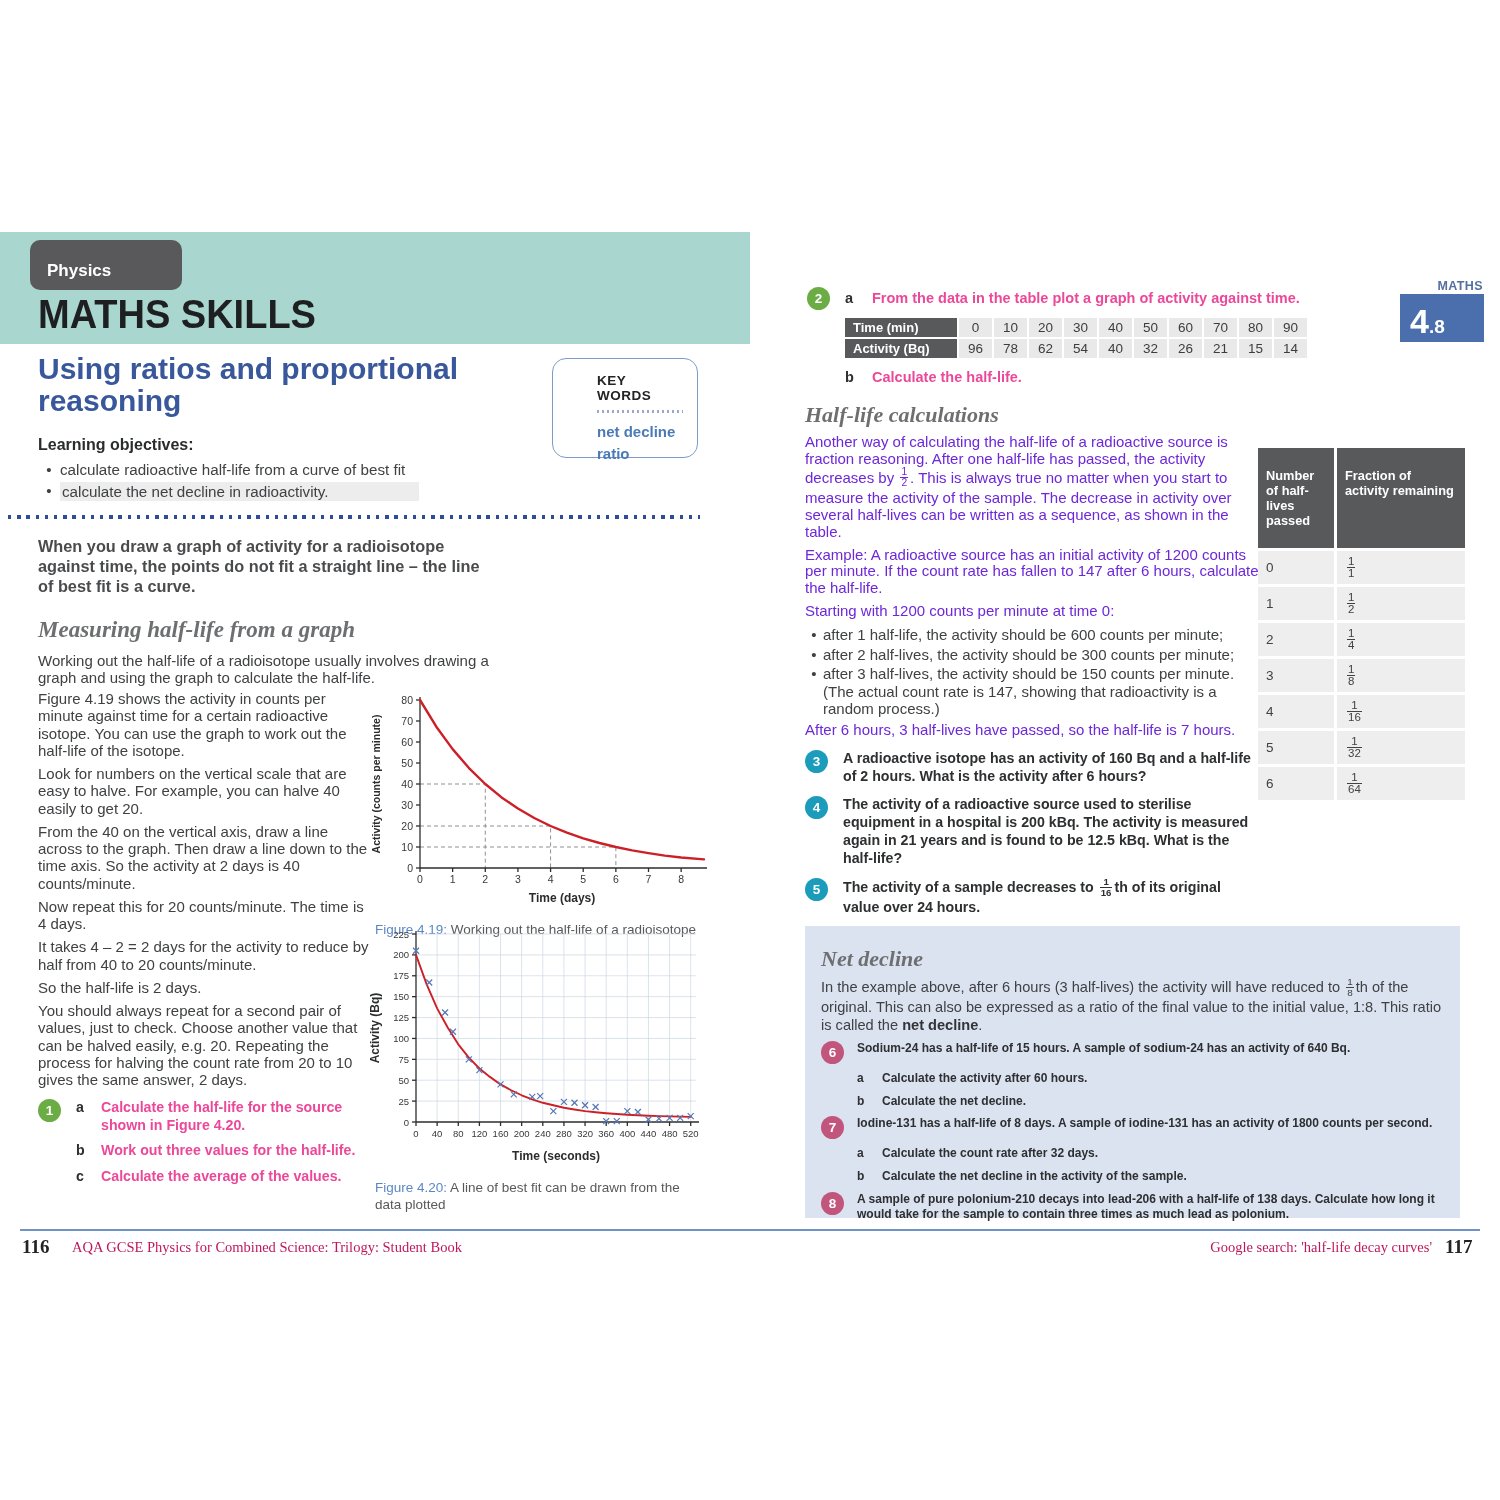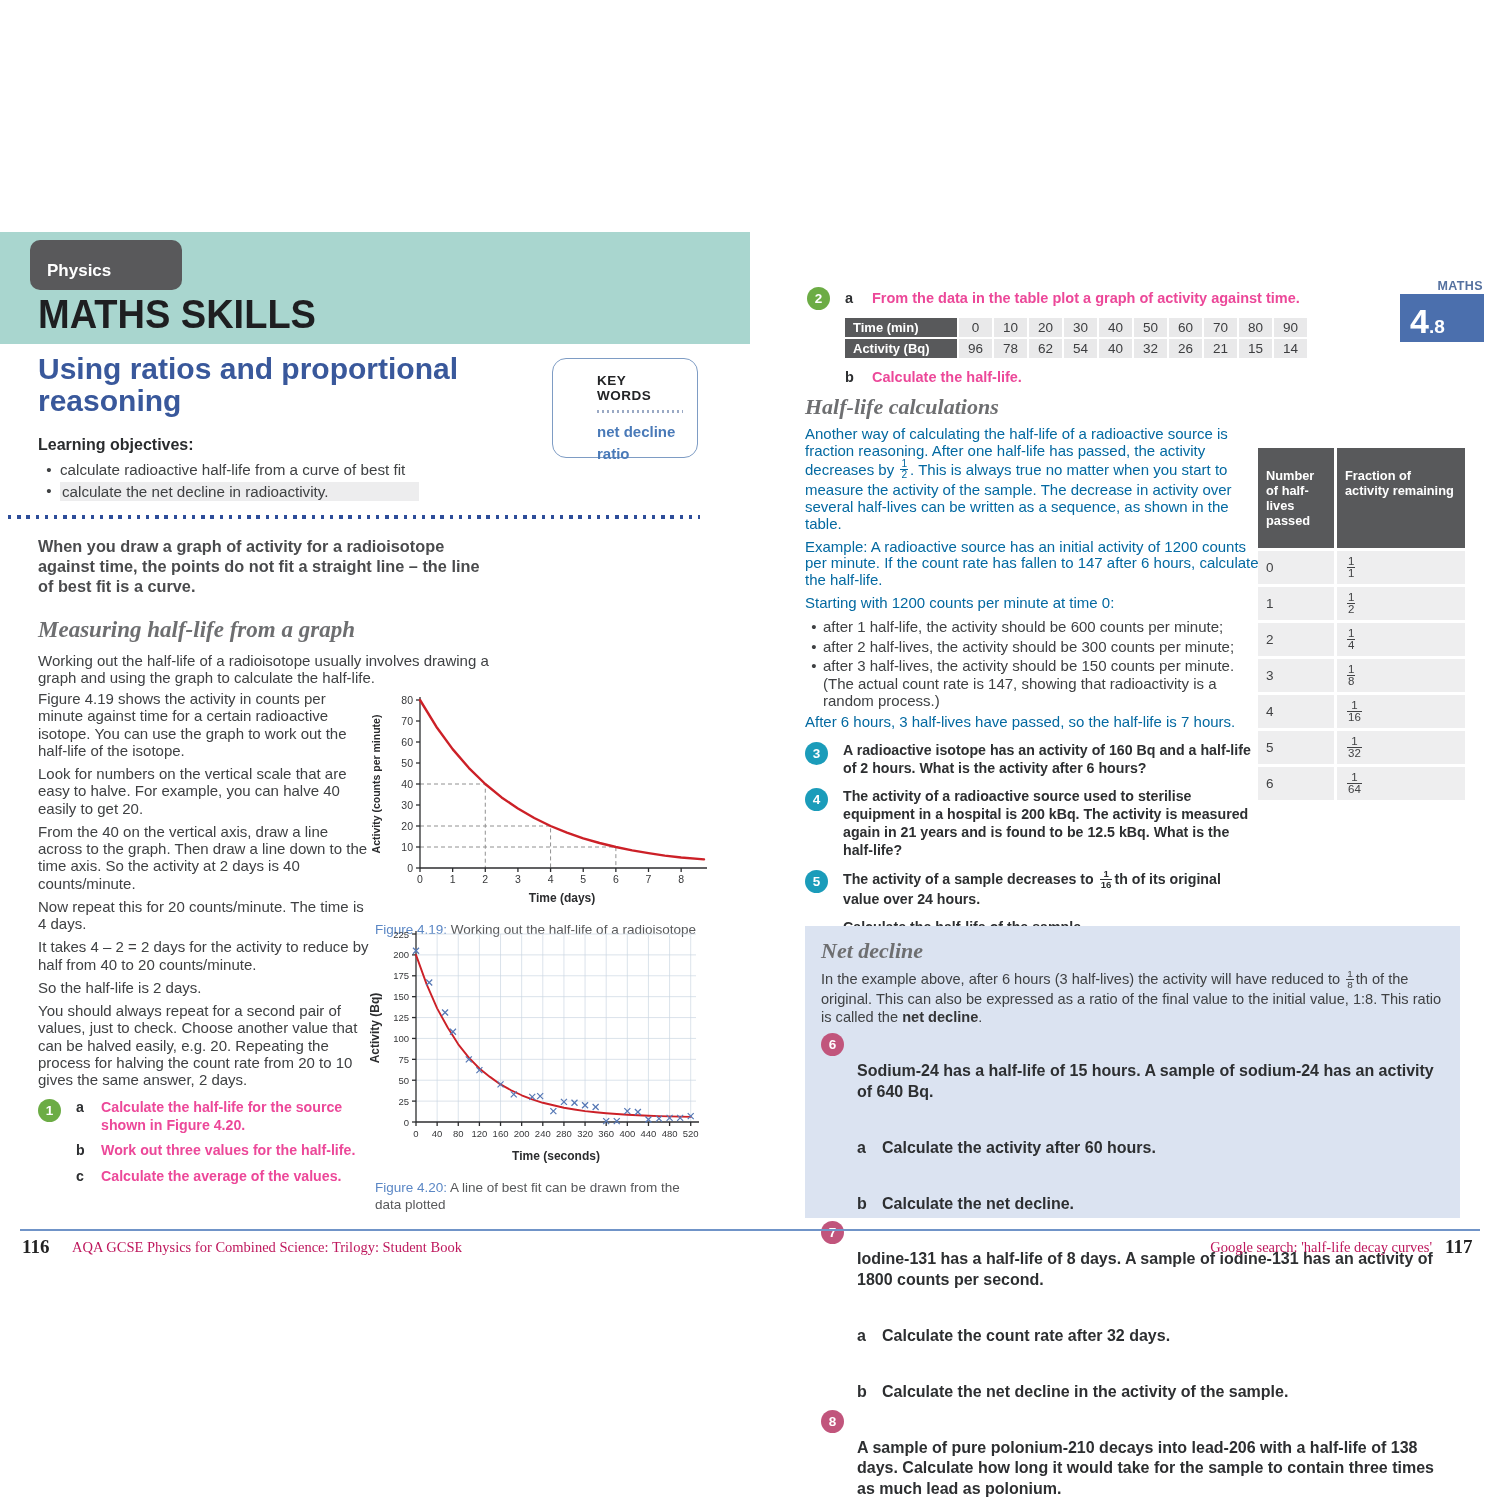--- a/index.html
+++ b/index.html
@@ -18,23 +18,23 @@
   .kwbox .kwdots{margin:7px 0 8px 0;height:3px;background-image:repeating-linear-gradient(90deg,#9aa9c4 0 2px,transparent 2px 5px);}
   .kwbox .kwitem{color:#4a7ab8;font-weight:bold;font-size:15px;line-height:1.45;}
   .obj-label{font-weight:bold;font-size:16px;color:#2a2c2e;}
   .obj-row{display:flex;margin-bottom:4px;font-size:15.2px;color:#3f4143;}
   .obj-row .dot{width:22px;text-align:center;flex:0 0 22px;}
   .hl{background:#ededee;padding:1px 90px 1px 2px;}
   .dotsep{background-image:repeating-linear-gradient(90deg,#2d4d99 0 3.5px,transparent 3.5px 9.2px);height:4px;}
   .intro{font-size:16.3px;font-weight:bold;color:#4a4b4d;line-height:1.22;}
   .serif-h{font-family:"Liberation Serif",serif;font-style:italic;font-weight:bold;color:#6e6f71;}
   .h-left{font-size:23px;}
-  .h-right{font-size:22px;margin:0 0 6px 0;}
+  .h-right{font-size:22px;margin:8px 0 6px 0;}
   .bp{font-size:15px;line-height:1.15;margin:0 0 6px 0;color:#3f4143;}
-  .rp{font-size:15px;line-height:1.13;margin:0 0 6px 0;color:#0369a1;}
+  .rp{font-size:15px;line-height:1.13;margin:0 0 6px 0;color:#6d28d9;}
   
   .badge{width:23px;height:23px;border-radius:50%;color:#fff;font-weight:bold;font-size:13.5px;
          display:flex;align-items:center;justify-content:center;box-sizing:border-box;}
   .green{background:#6cac45;} .teal{background:#1b9cba;} .pink{background:#c1557c;}
   
   .qrow{display:grid;grid-template-columns:30px 1fr;column-gap:8px;margin-top:11px;}
   .qsub{display:grid;grid-template-columns:20px 1fr;column-gap:5px;margin-bottom:8px;}
   .qletter{font-weight:bold;color:#2d2f31;font-size:14.2px;}
   .qtext{font-weight:bold;color:#ec4899;font-size:14.2px;line-height:1.24;}
   .qtext-r{font-weight:bold;color:#2d2f31;font-size:14.2px;line-height:1.25;}
@@ -63,21 +63,21 @@
   .tagbox .sub{font-size:19px;font-weight:bold;line-height:1.15;}
   .rb{display:flex;font-size:15px;line-height:1.17;margin-bottom:2px;}
   .rb .dot{flex:0 0 18px;text-align:center;}
   .htbar{background:#d7dfee;color:#54709f;font-weight:bold;font-size:13px;letter-spacing:.4px;
          text-align:right;line-height:25px;padding-right:12px;box-sizing:border-box;}
   .netbox{background:#dbe3f1;box-sizing:border-box;padding:12px 18px 10px 16px;}
   .netp{font-size:14.6px;line-height:1.2;color:#3f4143;margin:2px 0 4px 0;}
   .netp b{color:#333436;}
   .nqrow{display:grid;grid-template-columns:28px 1fr;column-gap:8px;margin-top:7px;}
   .nqsub{display:grid;grid-template-columns:20px 1fr;column-gap:5px;margin-top:7px;margin-left:6px;}
-  .nqtext{font-weight:bold;color:#2d2f31;font-size:16px;line-height:1.3;margin-top:28px;}
+  .nqtext{font-weight:bold;color:#2d2f31;font-size:12px;line-height:1.3;}
   
   .pageno{font-family:"Liberation Serif",serif;font-weight:bold;font-size:19px;color:#232323;}
   .foottitle{font-family:"Liberation Serif",serif;font-size:14.5px;color:#be185d;}
   
   .axis{stroke:#2c2d2f;stroke-width:1.3;}
   .grid{stroke:#ccd7e3;stroke-width:.7;}
   .guide{fill:none;stroke:#909090;stroke-width:1;stroke-dasharray:4 3;}
   .tick{font:10.5px "Liberation Sans",sans-serif;fill:#37383a;}
   .tick2{font:9.5px "Liberation Sans",sans-serif;fill:#37383a;}
   .axlabel{font:600 12px "Liberation Sans",sans-serif;fill:#2b2c2e;}

